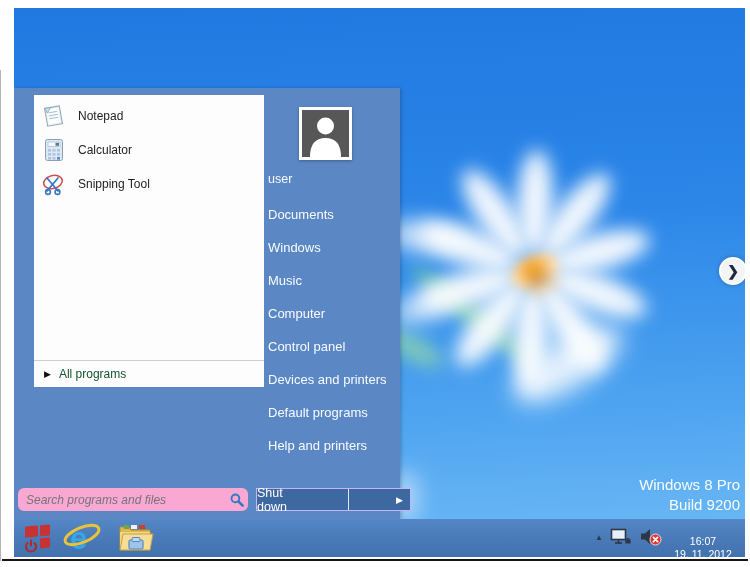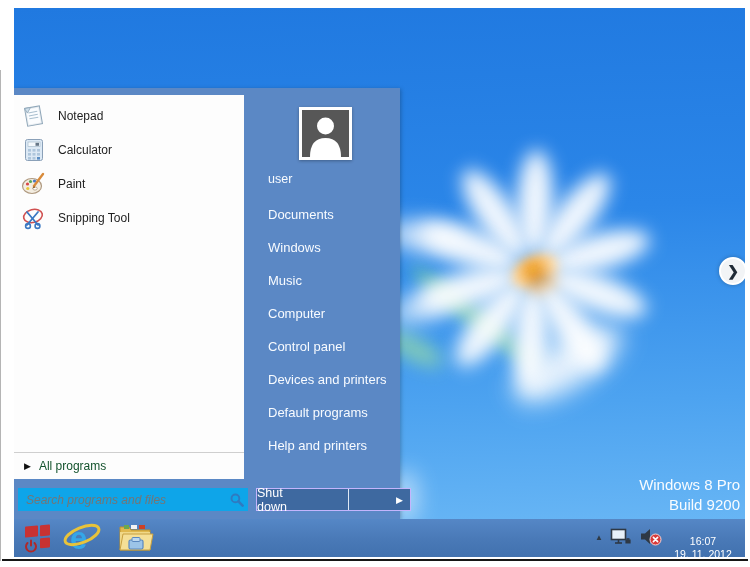--- a/index.html
+++ b/index.html
@@ -30,32 +30,32 @@
     display:flex; align-items:center; justify-content:center;
     font-size:14px; font-weight:bold; color:#1f2a36;
   }
 
   
   .watermark { position:absolute; right:5px; bottom:42px; text-align:right; color:rgba(255,255,255,.96); font-size:15px; line-height:20px;margin-left:9px; }
 
   
   .start-menu { position:absolute; left:0; top:80px; width:386px; height:431px; background:#5b88c5; box-shadow:1px 1px 4px rgba(0,0,0,.25); }
 
-  .left-panel { position:absolute; left:0; top:7px; width:230px; height:384px; background:#fdfdfd; }
+  .left-panel { position:absolute; left:20px; top:7px; width:230px; height:292px; background:#fdfdfd; }
   .app-row { display:flex; align-items:center; height:34px; padding-left:7px; gap:11px; cursor:default; }
   .app-label { font-size:12px; color:#1e1e1e; }
   .app-icon { width:26px; height:26px; display:flex; align-items:center; justify-content:center; }
   .left-items { padding-top:4px; }
 
   .all-programs { position:absolute; left:0; right:0; bottom:0; height:27px; border-top:1px solid #cfcfcf;
                   display:flex; align-items:center; padding-left:10px; gap:8px; }
   .all-programs .tri { font-size:9px; color:#111; line-height:1; }
   .all-programs .ap-label { font-size:12px; color:#14532d; }
 
-  .search-box { position:absolute; left:4px; top:400px; width:230px; height:23px; background:#0ea5e9; display:flex; align-items:center; }
+  .search-box { position:absolute; left:4px; top:400px; width:230px; height:23px; background:#f9a8d4; display:flex; align-items:center;border-radius:6px; }
   .search-box input { flex:1; border:none; outline:none; background:transparent; font-family:"Liberation Sans", sans-serif;
                       font-size:12px; font-style:italic; color:#444; padding:0 4px 0 8px; }
   .search-box input::placeholder { color:#757575; font-style:italic; }
   .search-box .mag { width:22px; display:flex; align-items:center; justify-content:center; }
 
   .avatar { position:absolute; left:285px; top:19px; width:53px; height:53px; background:#575757; border:3px solid #ffffff; box-shadow:0 1px 3px rgba(0,0,0,.3); }
   .user-name { position:absolute; left:254px; top:84px; font-size:12.5px; color:#f8fbff; }
 
   .right-item { position:absolute; left:254px; font-size:13px; color:#f8fbff; cursor:default; white-space:nowrap; }
 
@@ -154,35 +154,20 @@
                     <rect x="11.5" y="20" width="3" height="2.6"></rect>
                 </g>
                 <rect x="16" y="20" width="3" height="2.6" fill="#5b8ec4"></rect>
               </svg>
             </span>
             <span class="app-label">Calculator</span>
           </div>
           <div class="app-row">
             <span class="app-icon">
               <svg width="26" height="26" viewBox="0 0 26 26">
-                <ellipse cx="11" cy="15" rx="9.5" ry="7.5" fill="#f3ede1" stroke="#b09a80" stroke-width="1.2"></ellipse>
-                <ellipse cx="14" cy="17.5" rx="2.2" ry="1.6" fill="#ffffff" stroke="#b09a80" stroke-width=".8"></ellipse>
-                <circle cx="6.5" cy="13" r="1.6" fill="#d84848"></circle>
-                <circle cx="9.5" cy="10.5" r="1.6" fill="#58a858"></circle>
-                <circle cx="13.5" cy="10" r="1.6" fill="#4878c8"></circle>
-                <circle cx="6.8" cy="17.5" r="1.6" fill="#e8c838"></circle>
-                <path d="M22 3 L13 15" stroke="#d88a3a" stroke-width="2.4" stroke-linecap="round"></path>
-                <path d="M13 15 l-1.6 2.6 l2.8 -1.2 z" fill="#8a5a28"></path>
-              </svg>
-            </span>
-            <span class="app-label">Paint</span>
-          </div>
-          <div class="app-row">
-            <span class="app-icon">
-              <svg width="26" height="26" viewBox="0 0 26 26">
                 <ellipse cx="12" cy="11" rx="9.5" ry="6.5" fill="none" stroke="#d05050" stroke-width="1.6" transform="rotate(-14 12 11)"></ellipse>
                 <path d="M6 7 L17 20" stroke="#3a78c2" stroke-width="1.8" stroke-linecap="round"></path>
                 <path d="M17 7 L6 20" stroke="#3a78c2" stroke-width="1.8" stroke-linecap="round"></path>
                 <circle cx="7" cy="21" r="2.4" fill="none" stroke="#3a78c2" stroke-width="1.6"></circle>
                 <circle cx="16.5" cy="21" r="2.4" fill="none" stroke="#3a78c2" stroke-width="1.6"></circle>
               </svg>
             </span>
             <span class="app-label">Snipping Tool</span>
           </div>
         </div>

